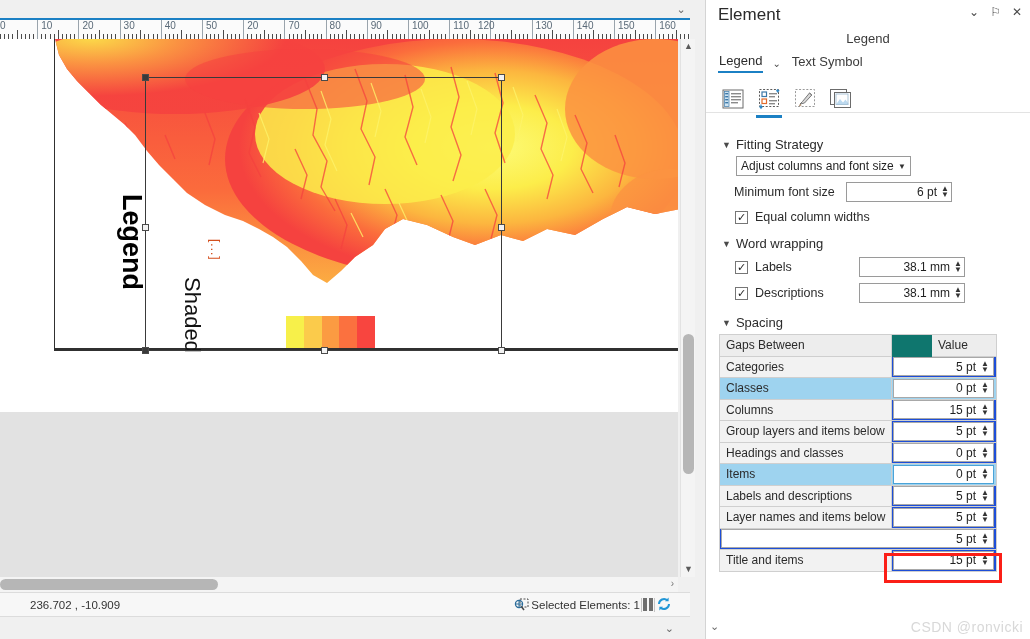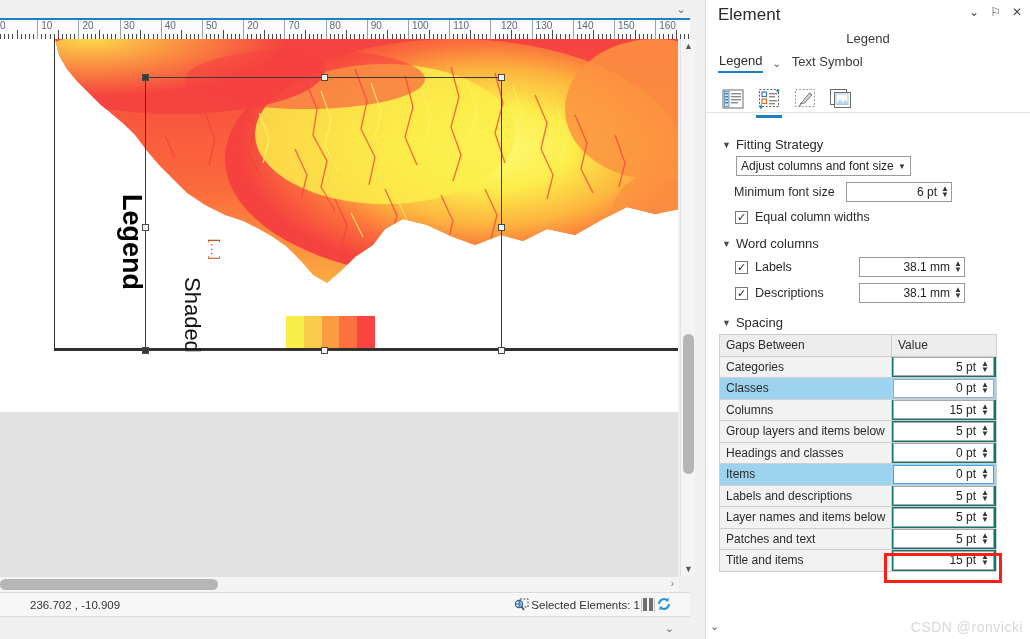--- a/index.html
+++ b/index.html
@@ -268,34 +268,34 @@
     font-size: 11px; color: #1f1f1f; cursor: pointer;
   }
 
   
   .tbl {
     margin: 4px 0 0 13px; width: 278px;
     border: 1px solid #cfcfcf; border-bottom: none;
     background: #f2f2f2;
   }
   .tr { display: flex; height: 21.5px; align-items: stretch; }
-  .tr.head { background: #4c1d95; }
+  .tr.head { background: #0f766e; gap: 40px; }
   .tr.sel .td-name { background: #9ed3ef; }
   .td-name {
     width: 172px; display: flex; align-items: center;
     padding-left: 6px; font-size: 12px; color: #2b2b2b;
     border-bottom: 1px solid #cfcfcf; border-right: 1px solid #cfcfcf;
     background: #f2f2f2; overflow: hidden; white-space: nowrap;
   }
   .tr.head .td-name, .tr.head .td-val {
     background: #ededed; color: #2b2b2b;
   }
   .td-val {
     flex: 1 1 auto; display: flex; align-items: center;
-    border-bottom: 1px solid #cfcfcf; background: #0f766e;
+    border-bottom: 1px solid #cfcfcf; background: #1d4ed8;
     padding: 1px 2px 1px 1px;
   }
   .td-val .spin2 {
     flex: 1 1 auto; height: 19px; background: #fff;
     border: 1px solid #a8a8a8; display: flex; align-items: center;
     font-size: 12px; color: #1f1f1f; padding-right: 2px;
   }
   .td-val.focus .spin2 { border: 1px solid #4aa3d8; }
   .td-val .spin2 .v { flex: 1 1 auto; text-align: right; padding-right: 5px; }
   .td-val .spin2 .ar {
@@ -463,21 +463,21 @@
         <div class="rtick rmin" style="left: 453.32px;"></div>
         <div class="rtick rmin" style="left: 457.44px;"></div>
         <div class="rtick rmin" style="left: 461.56px;"></div>
         <div class="rtick rmin" style="left: 465.68px;"></div>
         <div class="rtick rmed" style="left: 469.8px;"></div>
         <div class="rtick rmin" style="left: 473.92px;"></div>
         <div class="rtick rmin" style="left: 478.04px;"></div>
         <div class="rtick rmin" style="left: 482.16px;"></div>
         <div class="rtick rmin" style="left: 486.28px;"></div>
         <div class="rtick rmajor" style="left: 490.4px;"></div>
-        <div class="rlabel" style="left: 499px;">120</div>
+        <div class="rlabel" style="left: 476px;">120</div>
         <div class="rtick rmin" style="left: 494.52px;"></div>
         <div class="rtick rmin" style="left: 498.64px;"></div>
         <div class="rtick rmin" style="left: 502.76px;"></div>
         <div class="rtick rmin" style="left: 506.88px;"></div>
         <div class="rtick rmed" style="left: 511px;"></div>
         <div class="rtick rmin" style="left: 515.12px;"></div>
         <div class="rtick rmin" style="left: 519.24px;"></div>
         <div class="rtick rmin" style="left: 523.36px;"></div>
         <div class="rtick rmin" style="left: 527.48px;"></div>
         <div class="rtick rmajor" style="left: 531.6px;"></div>
@@ -770,21 +770,21 @@
         </div>
       </div>
 
       <div class="row" style="margin-top:8px;">
         <span class="cb" style="margin-left:29px;">✓</span>
         <span class="lbl" style="margin-left:7px;">Equal column widths</span>
       </div>
 
       <div class="subsection" style="margin-top:12px;">
         <span class="caret">▼</span>
-        <span>Word columns</span>
+        <span>Word wrapping</span>
       </div>
 
       <div class="row" style="margin-top:6px;">
         <span class="cb" style="margin-left:29px;">✓</span>
         <span class="lbl" style="margin-left:7px; width:104px;">Labels</span>
         <div class="spin" style="width:106px;">
           <span class="v">38.1 mm</span>
           <span class="ar">
               <i>▲</i>
               <i>▼</i>
@@ -904,21 +904,20 @@
               <div class="spin2">
                 <span class="v">5 pt</span>
                 <span class="ar">
                   <i>▲</i>
                   <i>▼</i>
                 </span>
               </div>
             </div>
           </div>
           <div class="tr">
-            <div class="td-name">Patches and text</div>
             <div class="td-val">
               <div class="spin2">
                 <span class="v">5 pt</span>
                 <span class="ar">
                   <i>▲</i>
                   <i>▼</i>
                 </span>
               </div>
             </div>
           </div>

